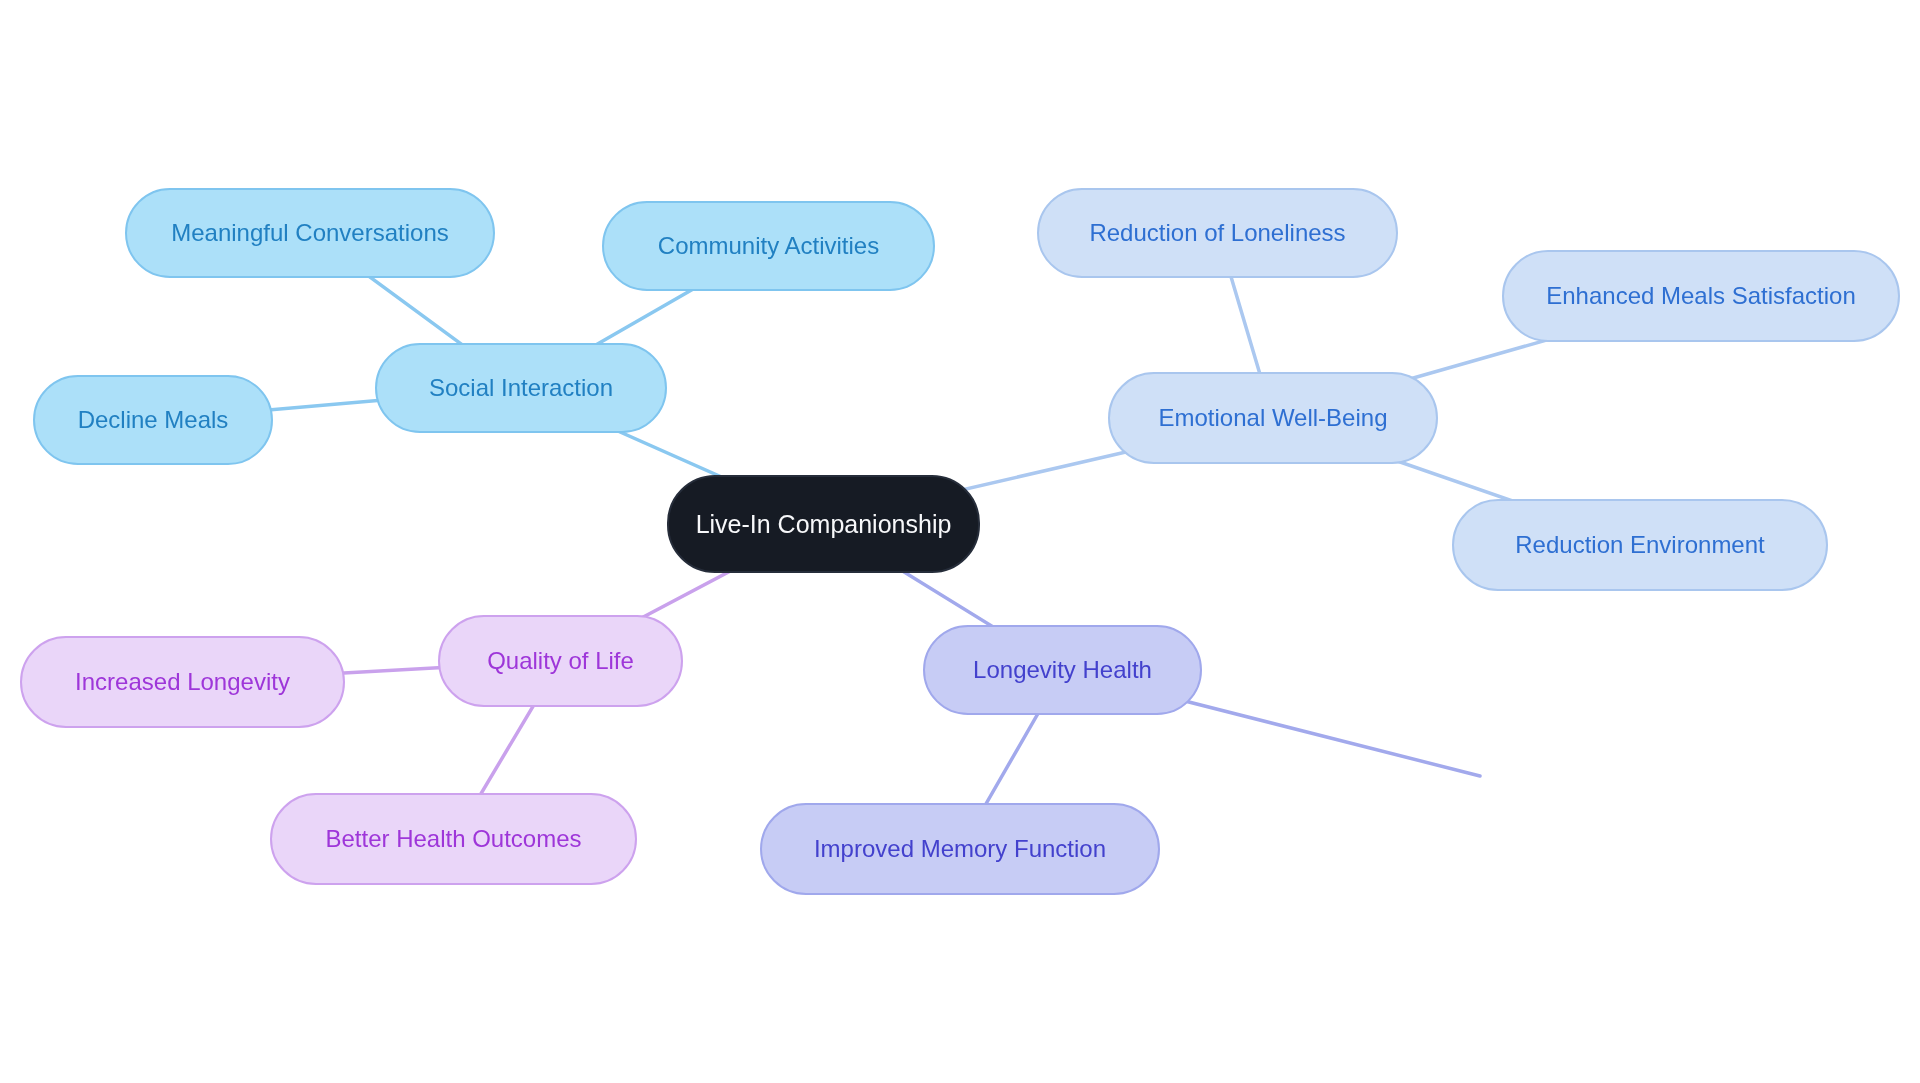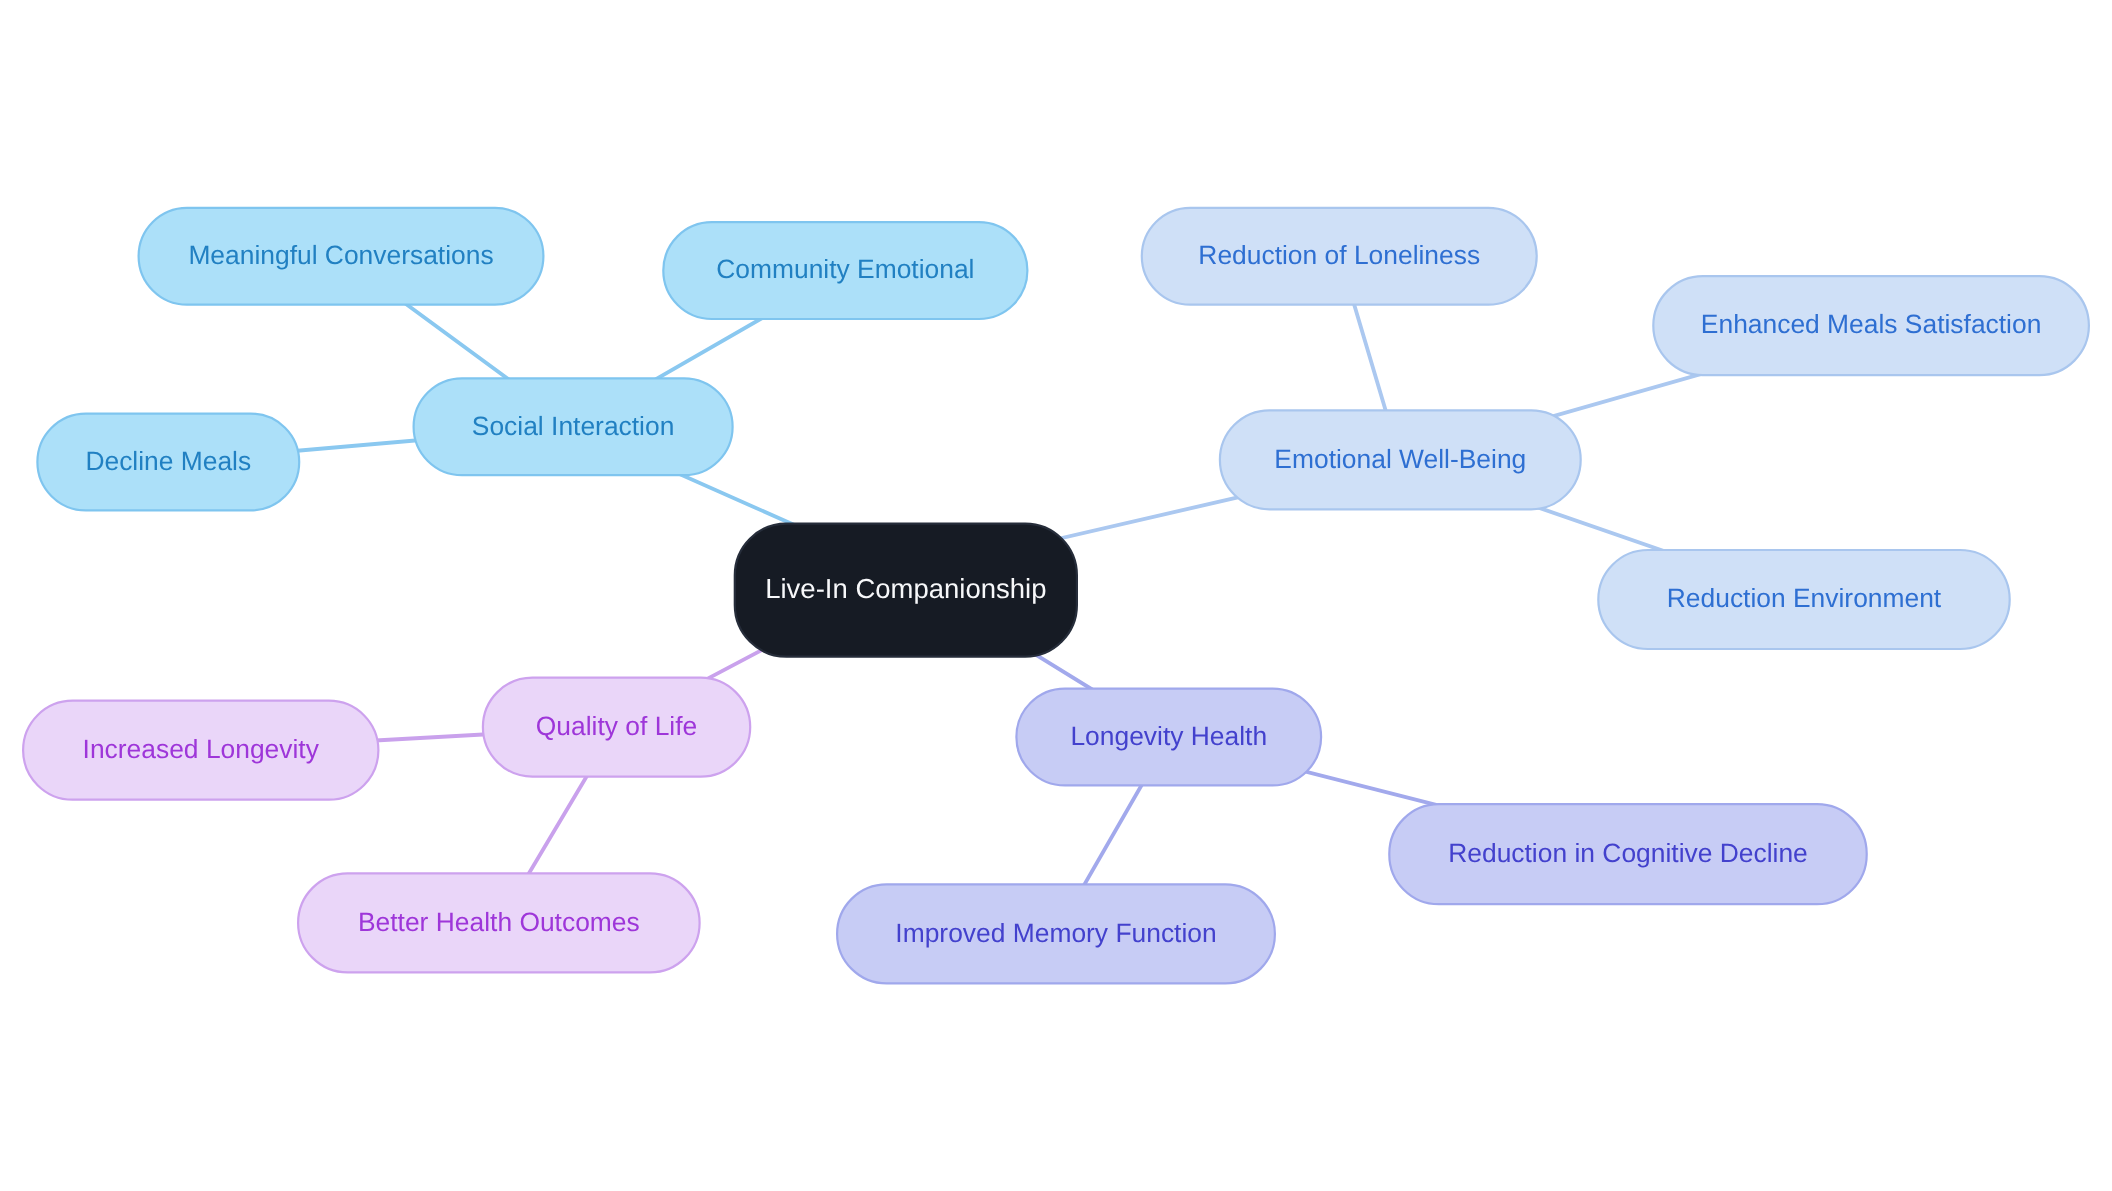--- a/index.html
+++ b/index.html
@@ -93,33 +93,32 @@
     <line class="edge-emotional" x1="1273" y1="418" x2="1701" y2="296"></line>
     <line class="edge-emotional" x1="1273" y1="418" x2="1640" y2="545"></line>
 
     <line class="edge-quality" x1="560" y1="661" x2="182" y2="682"></line>
     <line class="edge-quality" x1="560" y1="661" x2="454" y2="839"></line>
 
     <line class="edge-cognitive" x1="1063" y1="670" x2="960" y2="849"></line>
     <line class="edge-cognitive" x1="1063" y1="670" x2="1480" y2="776"></line>
   </svg>
 
-  <div class="node node-center" style="left:667px; top:475px; width:313px; height:123px;">Live-In Companionship</div>
+  <div class="node node-center" style="left:667px; top:475px; width:313px; height:98px;">Live-In Companionship</div>
 
   <div class="node node-social" style="left:375px; top:343px; width:292px; height:90px;">Social Interaction</div>
   <div class="node node-social" style="left:125px; top:188px; width:370px; height:90px;">Meaningful Conversations</div>
-  <div class="node node-social" style="left:602px; top:201px; width:333px; height:90px;">Community Emotional</div>
+  <div class="node node-social" style="left:602px; top:201px; width:333px; height:90px;">Community Activities</div>
   <div class="node node-social" style="left:33px; top:375px; width:240px; height:90px;">Decline Meals</div>
 
   <div class="node node-emotional" style="left:1037px; top:188px; width:361px; height:90px;">Reduction of Loneliness</div>
   <div class="node node-emotional" style="left:1108px; top:372px; width:330px; height:92px;">Emotional Well-Being</div>
   <div class="node node-emotional" style="left:1502px; top:250px; width:398px; height:92px;">Enhanced Meals Satisfaction</div>
   <div class="node node-emotional" style="left:1452px; top:499px; width:376px; height:92px;">Reduction Environment</div>
 
   <div class="node node-quality" style="left:438px; top:615px; width:245px; height:92px;">Quality of Life</div>
   <div class="node node-quality" style="left:20px; top:636px; width:325px; height:92px;">Increased Longevity</div>
   <div class="node node-quality" style="left:270px; top:793px; width:367px; height:92px;">Better Health Outcomes</div>
 
   <div class="node node-cognitive" style="left:923px; top:625px; width:279px; height:90px;">Longevity Health</div>
   <div class="node node-cognitive" style="left:760px; top:803px; width:400px; height:92px;">Improved Memory Function</div>
-  <div class="node node-cognitive" style="left:1262px; top:730px; width:436px; height:93px;">Reduction in Cognitive Decline</div>
 
 </div>
 
 </body></html>

